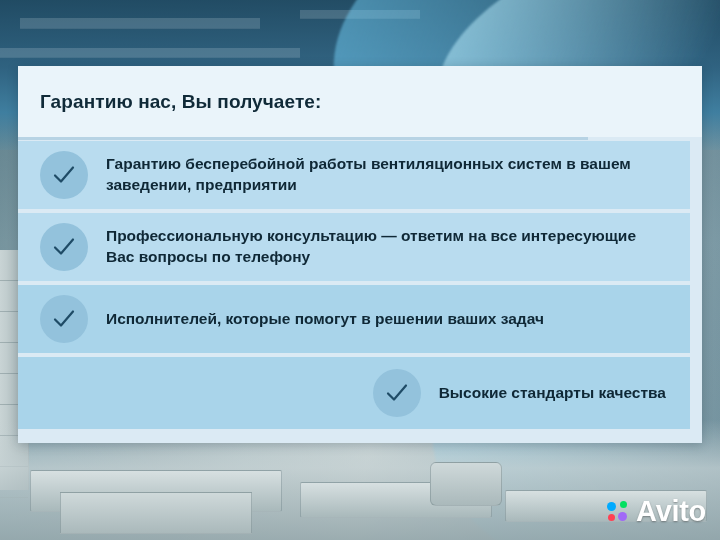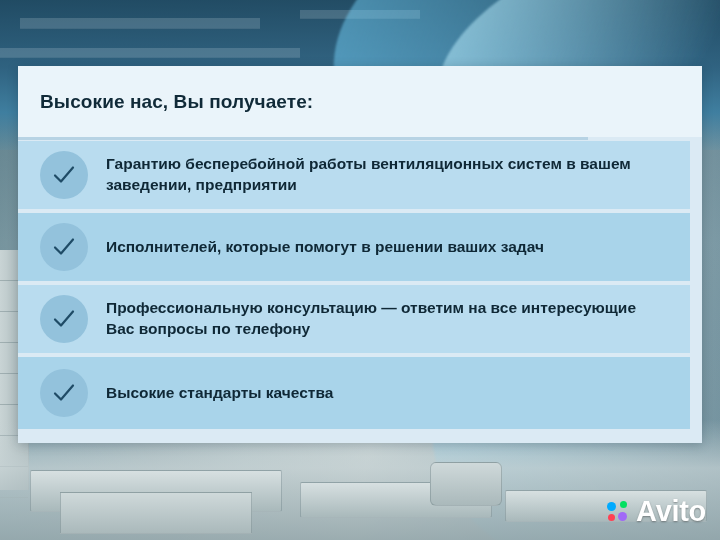--- a/index.html
+++ b/index.html
@@ -145,20 +145,21 @@
     padding: 6px 24px 6px 22px;
     box-sizing: border-box;
     background: #b9dcef;
     border-bottom: 4px solid #dbeaf4;
   }
   .row.alt {
     background: #a9d4ea;
   }
   .row:last-child {
     border-bottom: none;
+    justify-content: flex-end;
   }
   .check {
     flex: 0 0 auto;
     width: 48px;
     height: 48px;
     border-radius: 50%;
     background: #93c2dc;
     display: flex;
     align-items: center;
     justify-content: center;
@@ -238,56 +239,56 @@
     <div class="counter" style="left:30px; top:470px; width:250px; height:40px;"></div>
     <div class="cab" style="left:60px; top:492px; width:190px; height:40px;"></div>
     <div class="counter" style="left:300px; top:482px; width:190px; height:34px;"></div>
     <div class="cab" style="left:430px; top:462px; width:70px; height:42px; border-radius:6px;"></div>
     <div class="counter" style="left:505px; top:490px; width:200px; height:30px;"></div>
   </div>
 
   <div class="card">
 
     <div class="card-header">
-      <div class="card-title">Высокие нас, Вы получаете:</div>
+      <div class="card-title">Гарантию нас, Вы получаете:</div>
     </div>
 
     <div class="divider-wrap">
       <div class="line"></div>
     </div>
 
     <div class="rows">
 
       <div class="row">
         <div class="check">
           <svg width="26" height="26" viewBox="0 0 26 26" aria-hidden="true">
             <path d="M4 13.5 L10 19.5 L22 5.5" fill="none" stroke="#1f4b66" stroke-width="2.2" stroke-linecap="round" stroke-linejoin="round"></path>
           </svg>
         </div>
         <div class="row-text">Гарантию бесперебойной работы вентиляционных систем в вашем заведении, предприятии</div>
       </div>
 
+      <div class="row">
+        <div class="check">
+          <svg width="26" height="26" viewBox="0 0 26 26" aria-hidden="true">
+            <path d="M4 13.5 L10 19.5 L22 5.5" fill="none" stroke="#1f4b66" stroke-width="2.2" stroke-linecap="round" stroke-linejoin="round"></path>
+          </svg>
+        </div>
+        <div class="row-text">Профессиональную консультацию — ответим на все интересующие Вас вопросы по телефону</div>
+      </div>
+
       <div class="row alt">
         <div class="check">
           <svg width="26" height="26" viewBox="0 0 26 26" aria-hidden="true">
             <path d="M4 13.5 L10 19.5 L22 5.5" fill="none" stroke="#1f4b66" stroke-width="2.2" stroke-linecap="round" stroke-linejoin="round"></path>
           </svg>
         </div>
         <div class="row-text">Исполнителей, которые помогут в решении ваших задач</div>
       </div>
 
-      <div class="row">
-        <div class="check">
-          <svg width="26" height="26" viewBox="0 0 26 26" aria-hidden="true">
-            <path d="M4 13.5 L10 19.5 L22 5.5" fill="none" stroke="#1f4b66" stroke-width="2.2" stroke-linecap="round" stroke-linejoin="round"></path>
-          </svg>
-        </div>
-        <div class="row-text">Профессиональную консультацию — ответим на все интересующие Вас вопросы по телефону</div>
-      </div>
-
       <div class="row alt">
         <div class="check">
           <svg width="26" height="26" viewBox="0 0 26 26" aria-hidden="true">
             <path d="M4 13.5 L10 19.5 L22 5.5" fill="none" stroke="#1f4b66" stroke-width="2.2" stroke-linecap="round" stroke-linejoin="round"></path>
           </svg>
         </div>
         <div class="row-text">Высокие стандарты качества</div>
       </div>
 
     </div>

